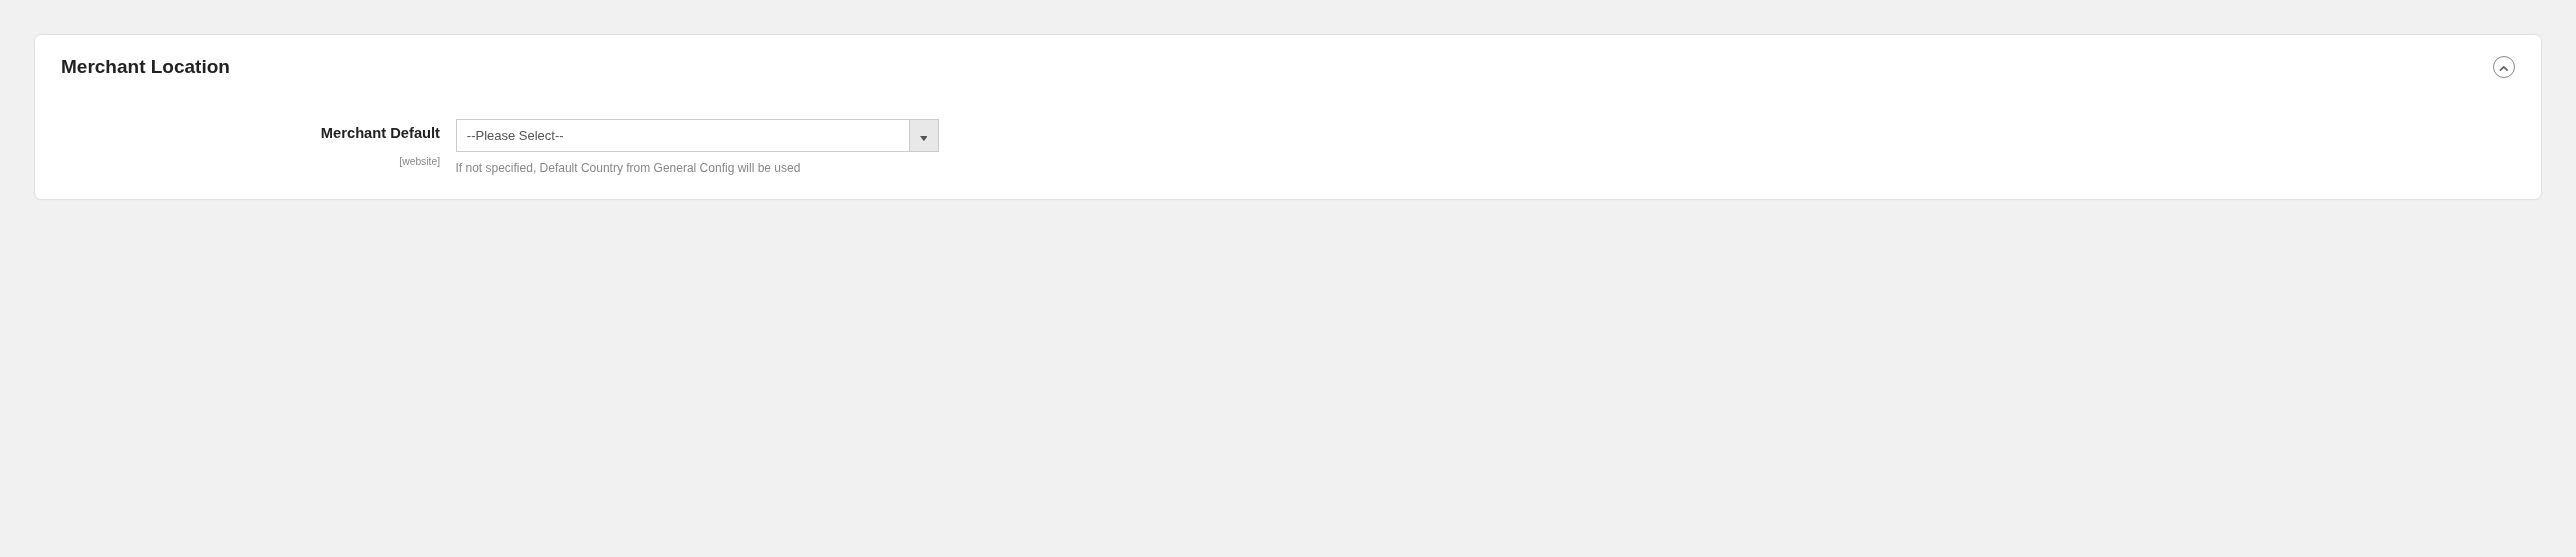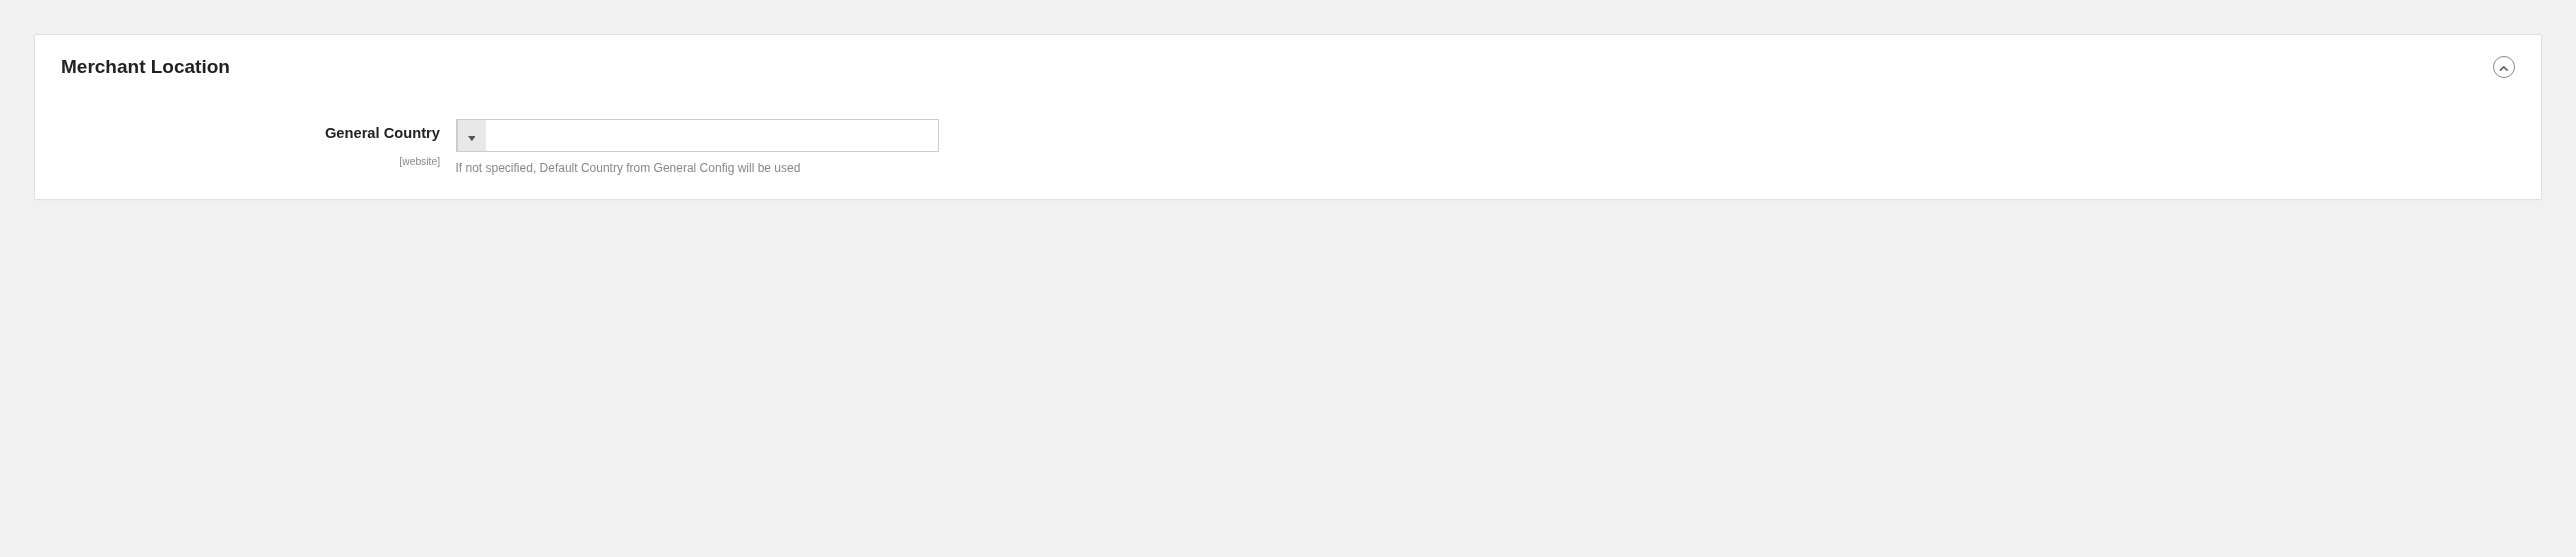--- a/index.html
+++ b/index.html
@@ -4,21 +4,21 @@
   <style>
     * { margin: 0; padding: 0; box-sizing: border-box; }
     body {
       background: #f1f1f1;
       font-family: -apple-system, BlinkMacSystemFont, "Segoe UI", Helvetica, Arial, sans-serif;
       padding: 34px;
     }
     .panel {
       background: #fff;
       border: 0.9px solid #e0e0e0;
-      border-radius: 2px;
+      border-radius: 7px;
       padding: 21px 26px 24px 26px;
       position: relative;
       box-shadow: 0 0.9px 2.6px rgba(0,0,0,0.02);
     }
     .panel-header {
       display: flex;
       justify-content: space-between;
       align-items: center;
       margin-bottom: 41px;
     }
@@ -115,25 +115,26 @@
       <span>
         <svg viewBox="0 0 11 7">
             <polyline points="1,5.5 5.5,1 10,5.5"></polyline>
           </svg>
       </span>
     </button>
   </div>
 
   <div class="form-row">
     <div class="label-col">
-      <span class="field-label">General Country</span>
+      <span class="field-label">Merchant Default</span>
       <span class="field-scope">[website]</span>
     </div>
     <div class="field-col">
       <div class="select-wrapper">
+        <div class="select-display">--Please Select--</div>
         <div class="select-arrow">
           <span>
             <svg viewBox="0 0 9 6">
                 <polygon points="0,0 9,0 4.5,6"></polygon>
               </svg>
           </span>
         </div>
       </div>
       <div class="help-text">If not specified, Default Country from General Config will be used</div>
     </div>

